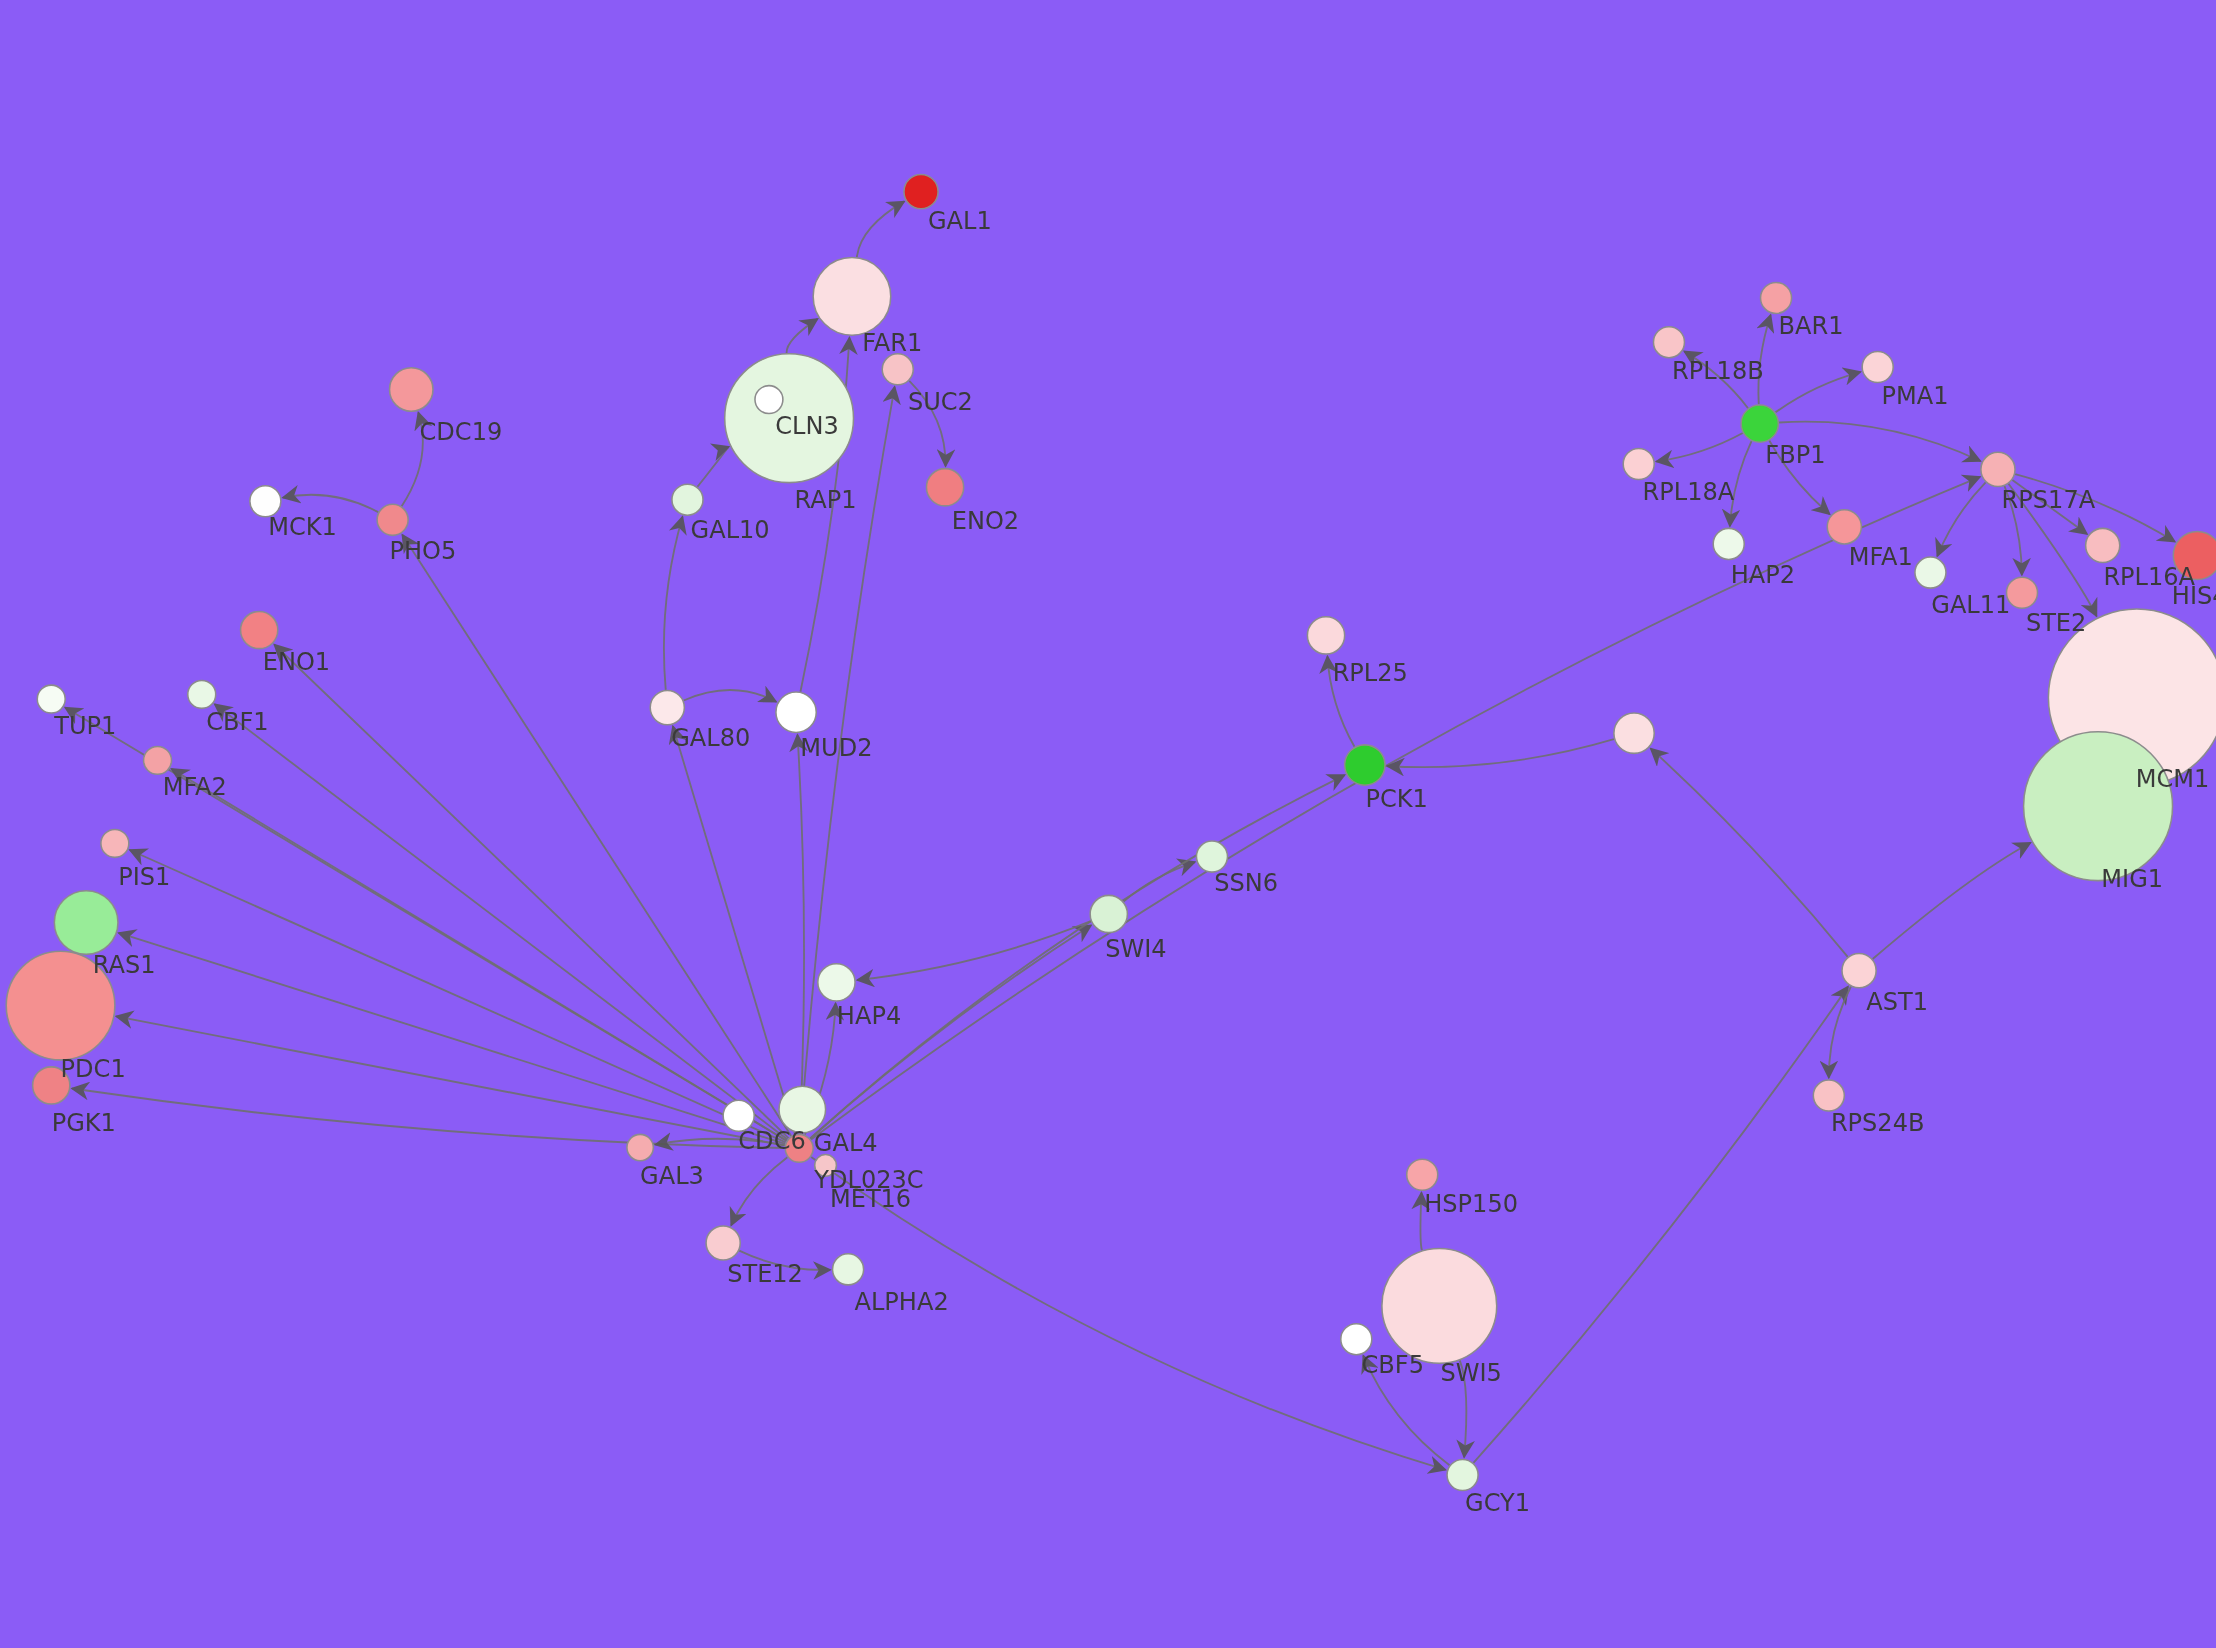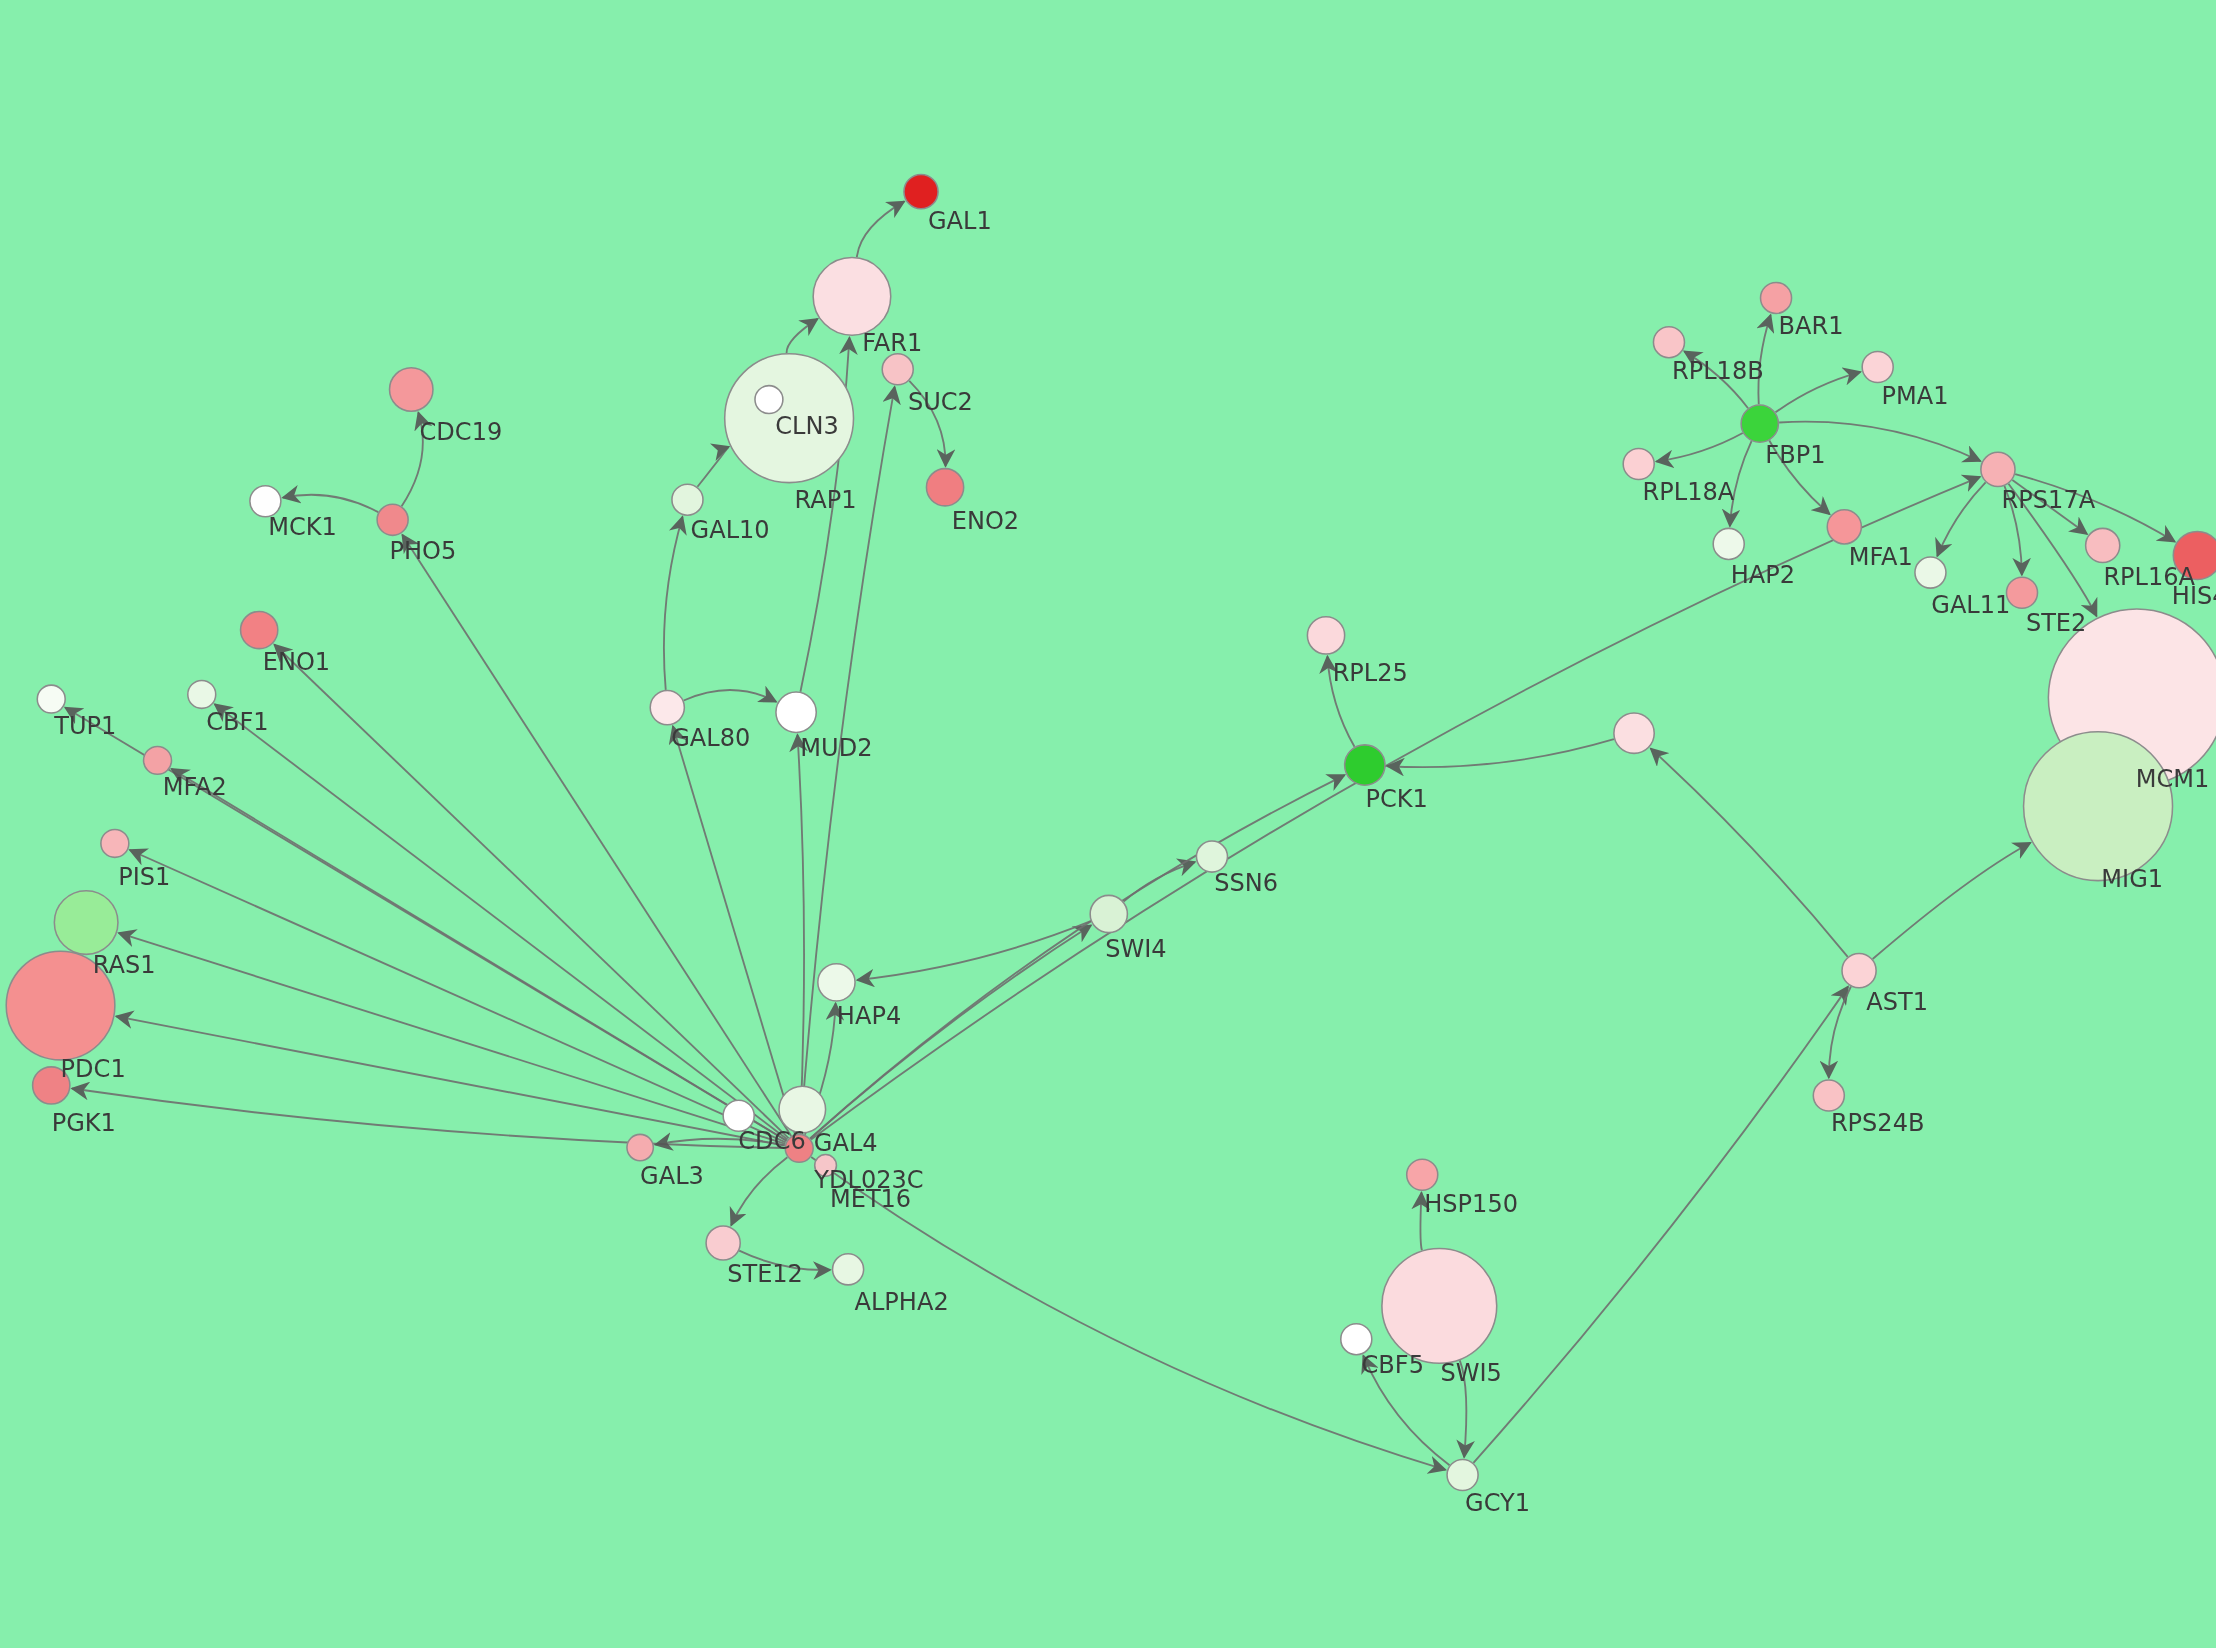--- a/index.html
+++ b/index.html
@@ -8,21 +8,21 @@
     width: 2216px;
     height: 1648px;
     background: #ffffff;
     overflow: hidden;
     font-family: "DejaVu Sans", "Liberation Sans", sans-serif;
   }
   .stage {
     position: relative;
     width: 2216px;
     height: 1648px;
-    background: #86efac;
+    background: #8b5cf6;
   }
   svg#graph-svg {
     display: block;
     width: 2216px;
     height: 1648px;
   }
   .edge {
     fill: none;
     stroke: #6f6f6f;
     stroke-width: 2.4;

